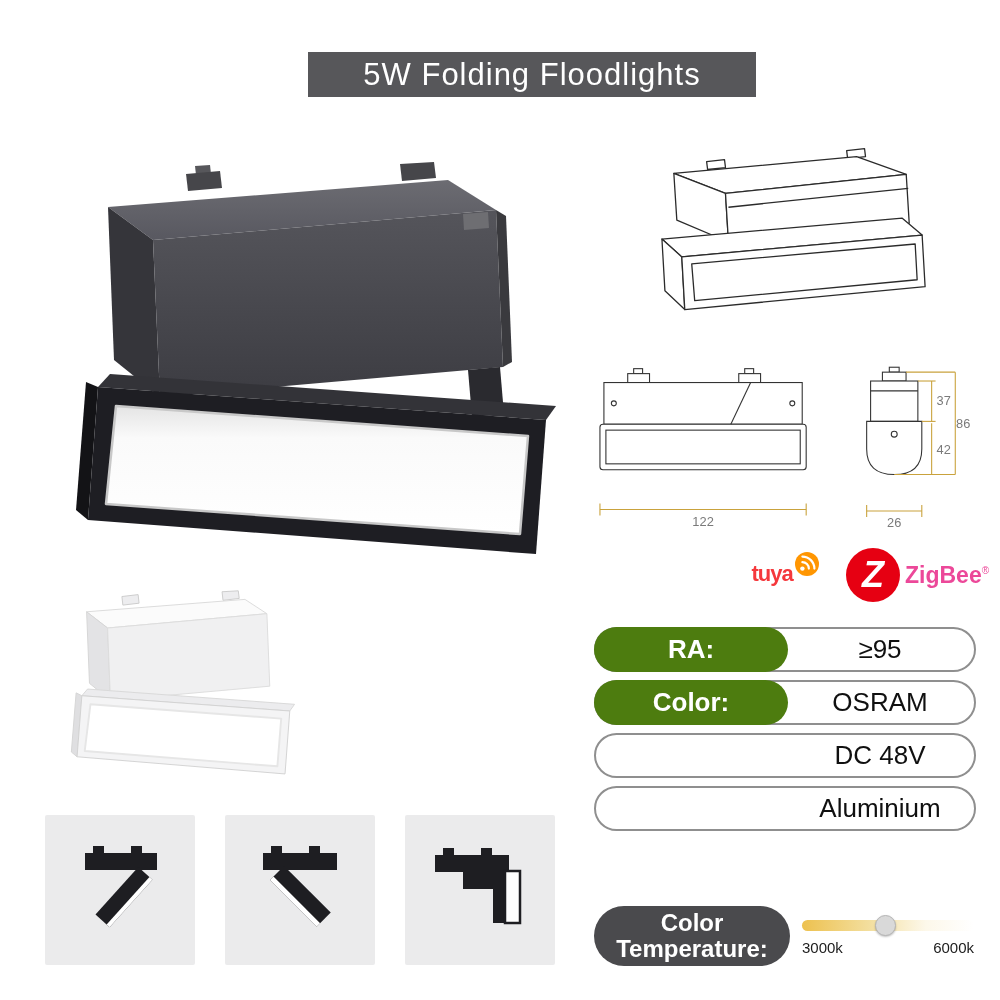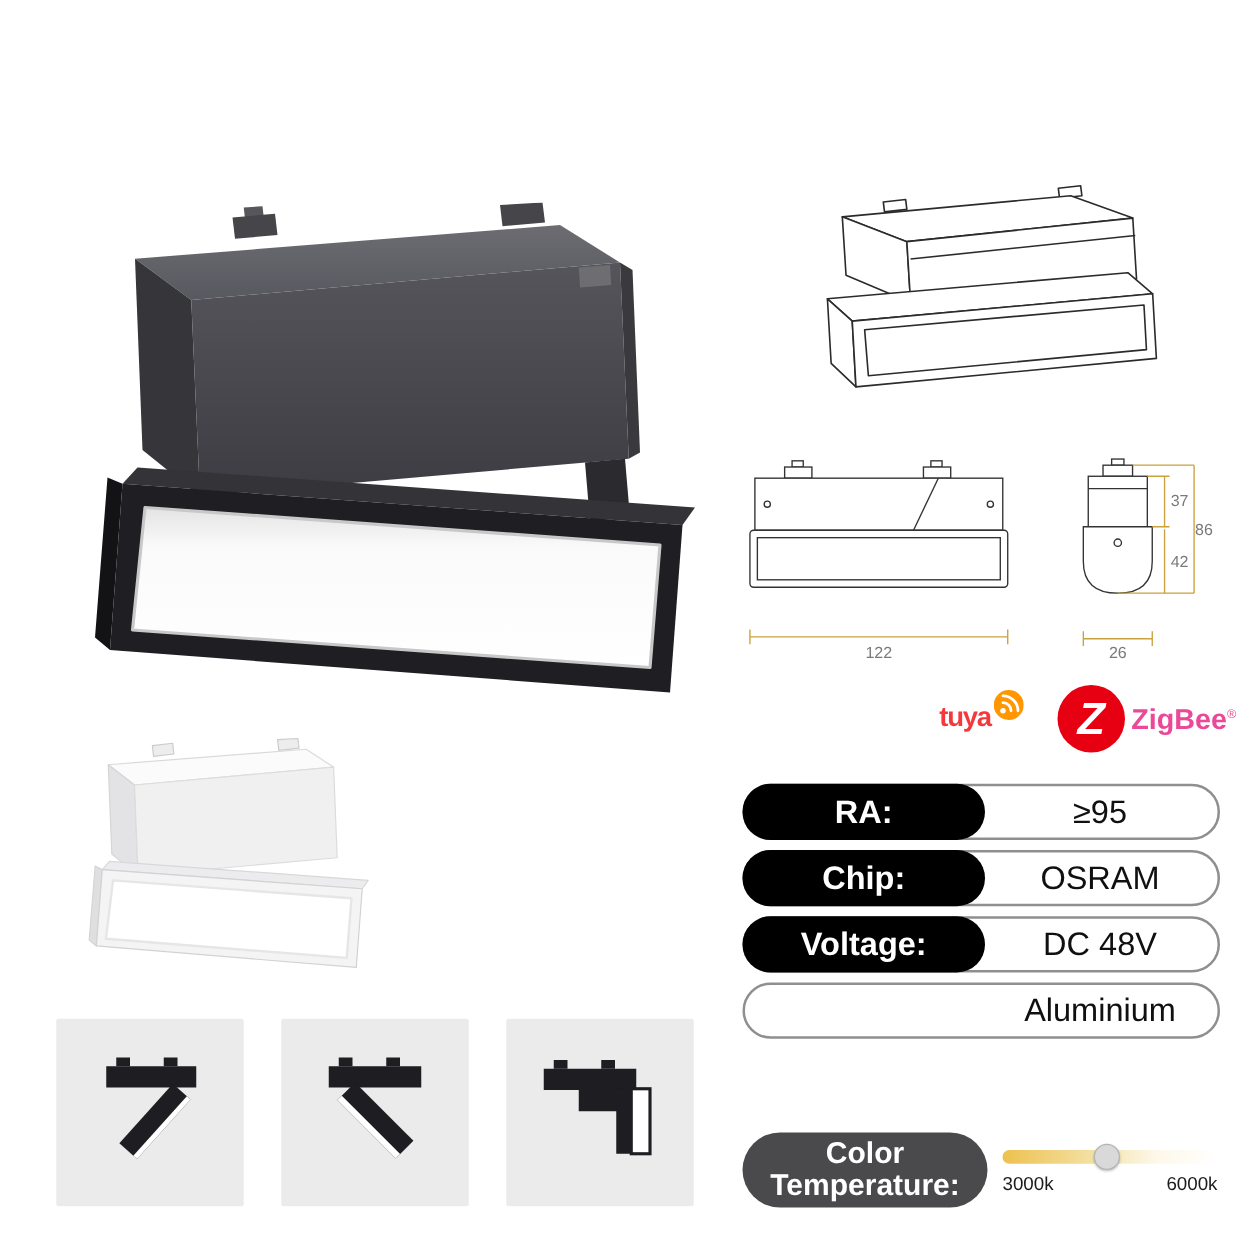--- a/index.html
+++ b/index.html
@@ -27,21 +27,21 @@
   .badge-zigbee { position:absolute; left:846px; top:546px; height:58px; display:flex; align-items:center; gap:5px; }
   .zigbee-circle { width:54px; height:54px; border-radius:50%; background:#e60012; color:#fff;
                    display:flex; align-items:center; justify-content:center;
                    font-weight:bold; font-style:italic; font-size:36px; }
   .zigbee-text { font-size:23px; font-weight:bold; color:#ec4899; }
   .zigbee-text sup { font-size:10px; font-weight:normal; }
 
   
   .spec-row  { position:absolute; left:594px; width:382px; height:45px; }
   .spec-box  { position:absolute; inset:0; background:#fff; border:2px solid #8f8f8f; border-radius:24px; }
-  .spec-pill { position:absolute; left:0; top:0; height:100%; width:194px; background:#000000;
+  .spec-pill { position:absolute; left:0; top:0; height:100%; width:194px; background:#4d7c0f;
                border-radius:24px; color:#fff; font-weight:bold; font-size:26px;
                display:flex; align-items:center; justify-content:center; }
   .spec-value{ position:absolute; left:194px; right:4px; top:0; height:100%;
                display:flex; align-items:center; justify-content:center; font-size:26px; color:#101010; }
 
   
   .slider-row  { position:absolute; left:594px; width:382px; height:60px; }
   .slider-pill { position:absolute; left:0; top:0; height:100%; width:196px; background:#4a4a4d;
                  border-radius:30px; color:#fff; font-weight:bold; font-size:24px;
                  display:flex; align-items:center; justify-content:center; text-align:center;
@@ -60,20 +60,23 @@
   .thumb-1 { left:45px; } .thumb-2 { left:225px; } .thumb-3 { left:405px; }
 
   svg { display:block; }
   .dim-text { font-size:13px; fill:#7a7a7a; }
 </style>
 </head>
 <body>
 
 <div class="canvas">
 
+  <div class="banner">
+    <span>5W  Folding Floodlights</span>
+  </div>
 
   <div class="main-product">
     <svg width="520" height="415" viewBox="0 0 520 415">
       <defs>
         <linearGradient id="gTop" x1="0" y1="0" x2="0" y2="1">
           <stop offset="0" stop-color="#6c6c72"></stop>
             <stop offset="1" stop-color="#585860"></stop>
         </linearGradient>
         <linearGradient id="gFront" x1="0" y1="0" x2="0" y2="1">
           <stop offset="0" stop-color="#55555b"></stop>
@@ -211,27 +214,26 @@
 
   <div class="spec-row" style="top:627px">
     <div class="spec-box"></div>
     <div class="spec-value">≥95</div>
     <div class="spec-pill">RA:</div>
   </div>
 
   <div class="spec-row" style="top:680px">
     <div class="spec-box"></div>
     <div class="spec-value">OSRAM</div>
-    <div class="spec-pill">Chip:</div>
+    <div class="spec-pill">Color:</div>
   </div>
 
   <div class="spec-row" style="top:733px">
     <div class="spec-box"></div>
     <div class="spec-value">DC 48V</div>
-    <div class="spec-pill">Voltage:</div>
   </div>
 
   <div class="spec-row" style="top:786px">
     <div class="spec-box"></div>
     <div class="spec-value">Aluminium</div>
   </div>
 
 
   <div class="slider-row" style="top:906px">
     <div class="slider-pill">Color Temperature:</div>

